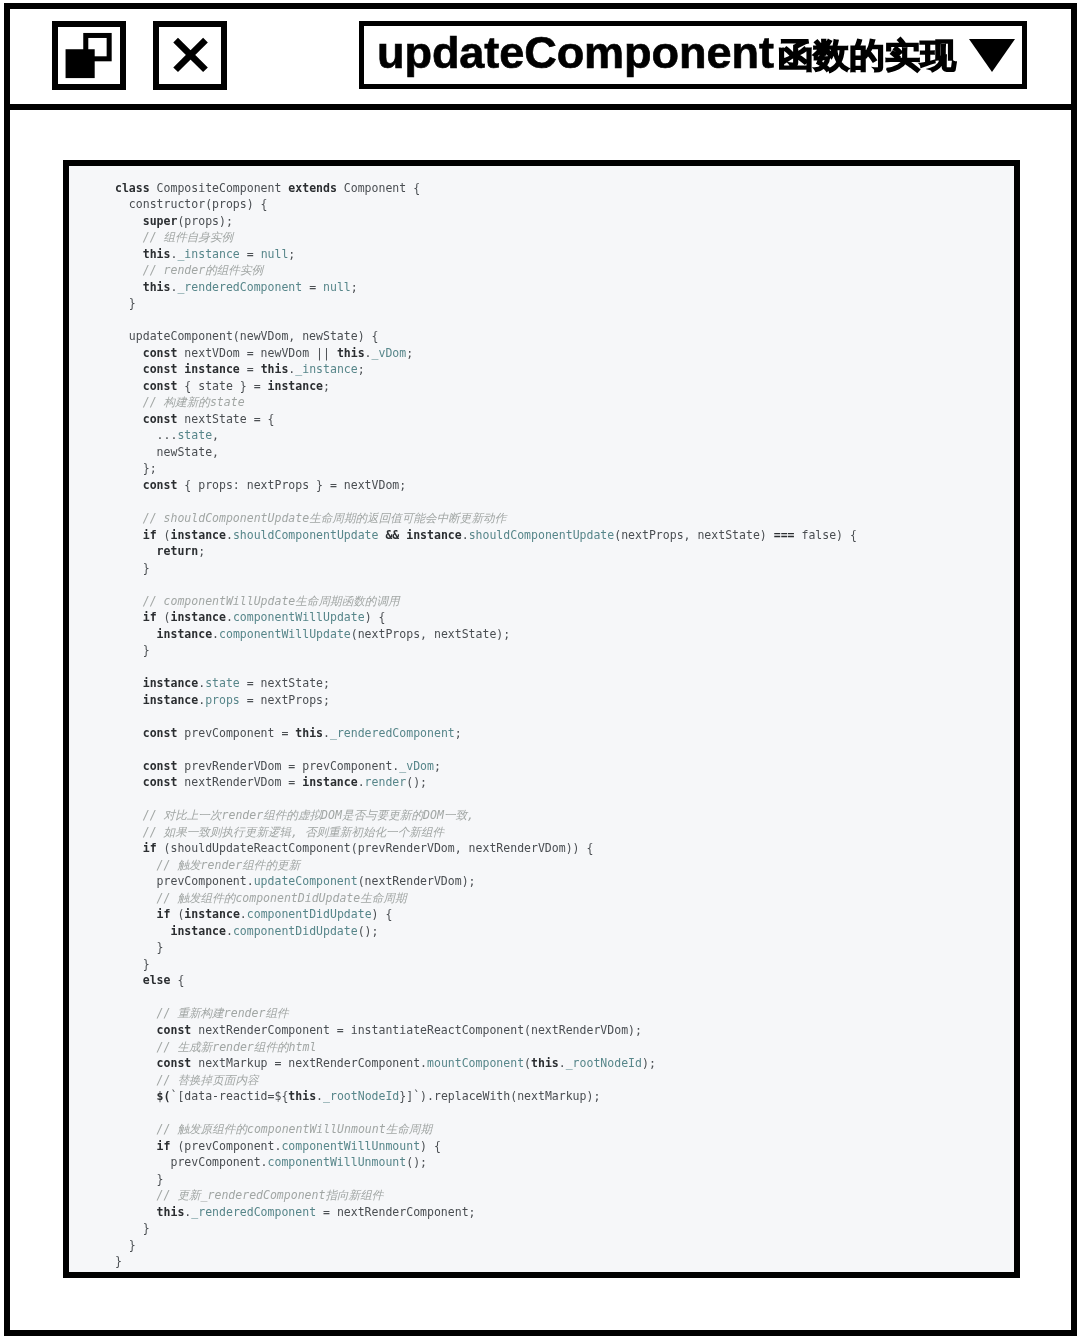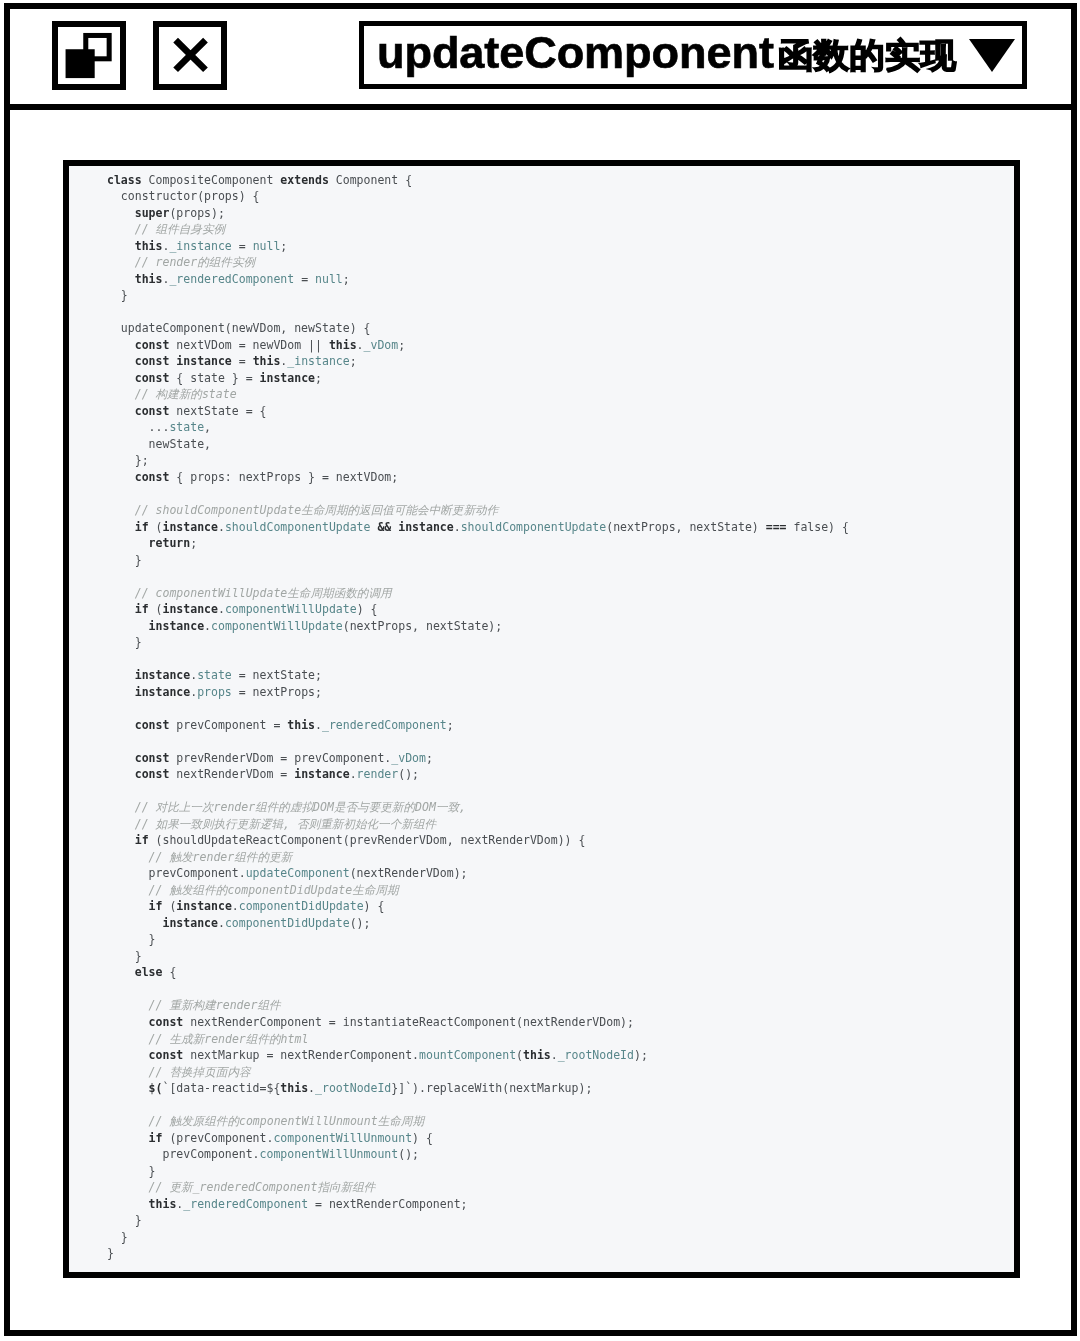--- a/index.html
+++ b/index.html
@@ -8,21 +8,21 @@
   .header{position:absolute;left:0;top:0;width:100%;height:101px;border-bottom:6px solid #000;box-sizing:border-box;}
   .iconbox{position:absolute;border:6px solid #000;box-sizing:border-box;background:#fff;}
   #icon-restore{left:42px;top:12px;width:74px;height:69px;}
   #icon-close{left:143px;top:12px;width:74px;height:69px;}
   .titlebox{position:absolute;left:349px;top:12px;width:668px;height:68px;border:5px solid #000;box-sizing:border-box;}
   .title-text{position:absolute;left:13px;top:-7px;line-height:68px;font-weight:bold;color:#000;white-space:nowrap;}
   .t-lat{font-size:45.1px;letter-spacing:-0.1px;-webkit-text-stroke:0.65px #000;}
   .t-cjk{font-size:33.8px;letter-spacing:0px;-webkit-text-stroke:1.5px #000;display:inline-block;transform:scaleX(1.054);margin-left:4px;transform-origin:left center;vertical-align:baseline;position:relative;top:-1.5px;}
   .tri{position:absolute;left:605px;top:13px;width:46px;height:33px;}
   .codebox{position:absolute;left:53px;top:151px;width:957px;height:1118px;border:6px solid #000;box-sizing:border-box;background:#f6f7f9;}
-  pre.code{margin:0;padding:0;position:absolute;left:38px;top:5.7px;font-family:"DejaVu Sans Mono",monospace;font-size:11.52px;line-height:16.52px;color:#4a4e52;white-space:pre;}
+  pre.code{margin:8px;padding:0;position:absolute;left:38px;top:5.7px;font-family:"DejaVu Sans Mono",monospace;font-size:11.52px;line-height:16.52px;color:#4a4e52;white-space:pre;}
   .kb{font-weight:bold;color:#2b2e31;}
   .t{color:#57868a;}
   .c{color:#a1a6a4;font-style:italic;}
   .z{font-size:11.6px;font-family:"DejaVu Sans",sans-serif;letter-spacing:0;}
   .ln{display:inline;}
 </style>
 </head>
 <body>
 
 <div class="page">

